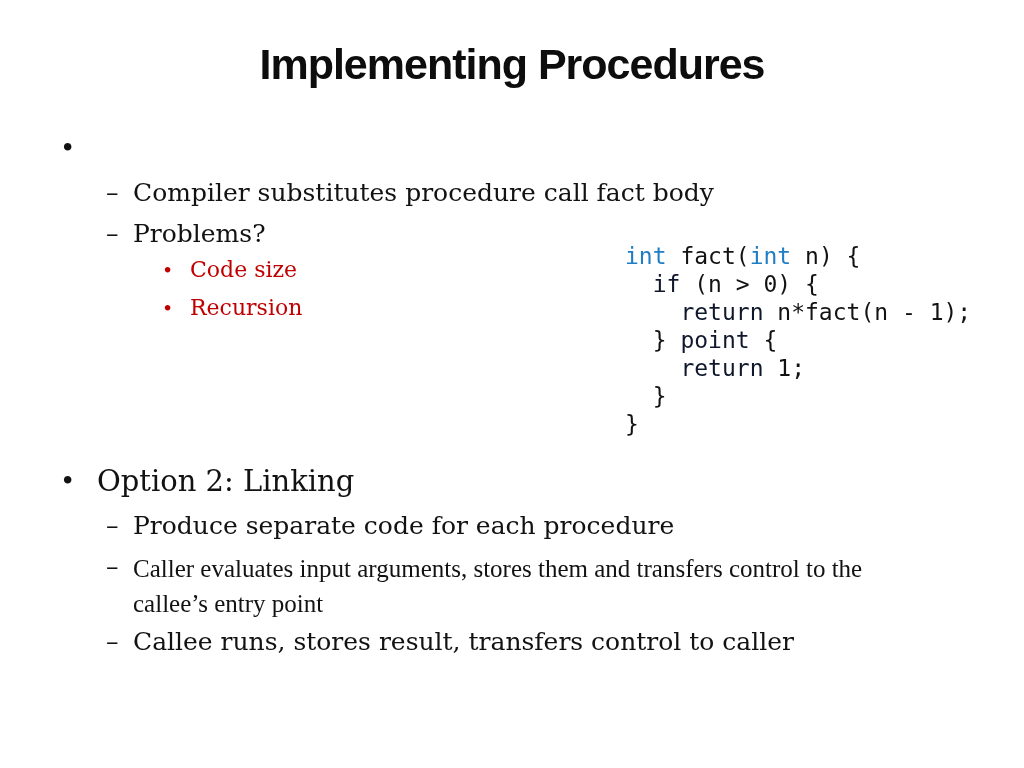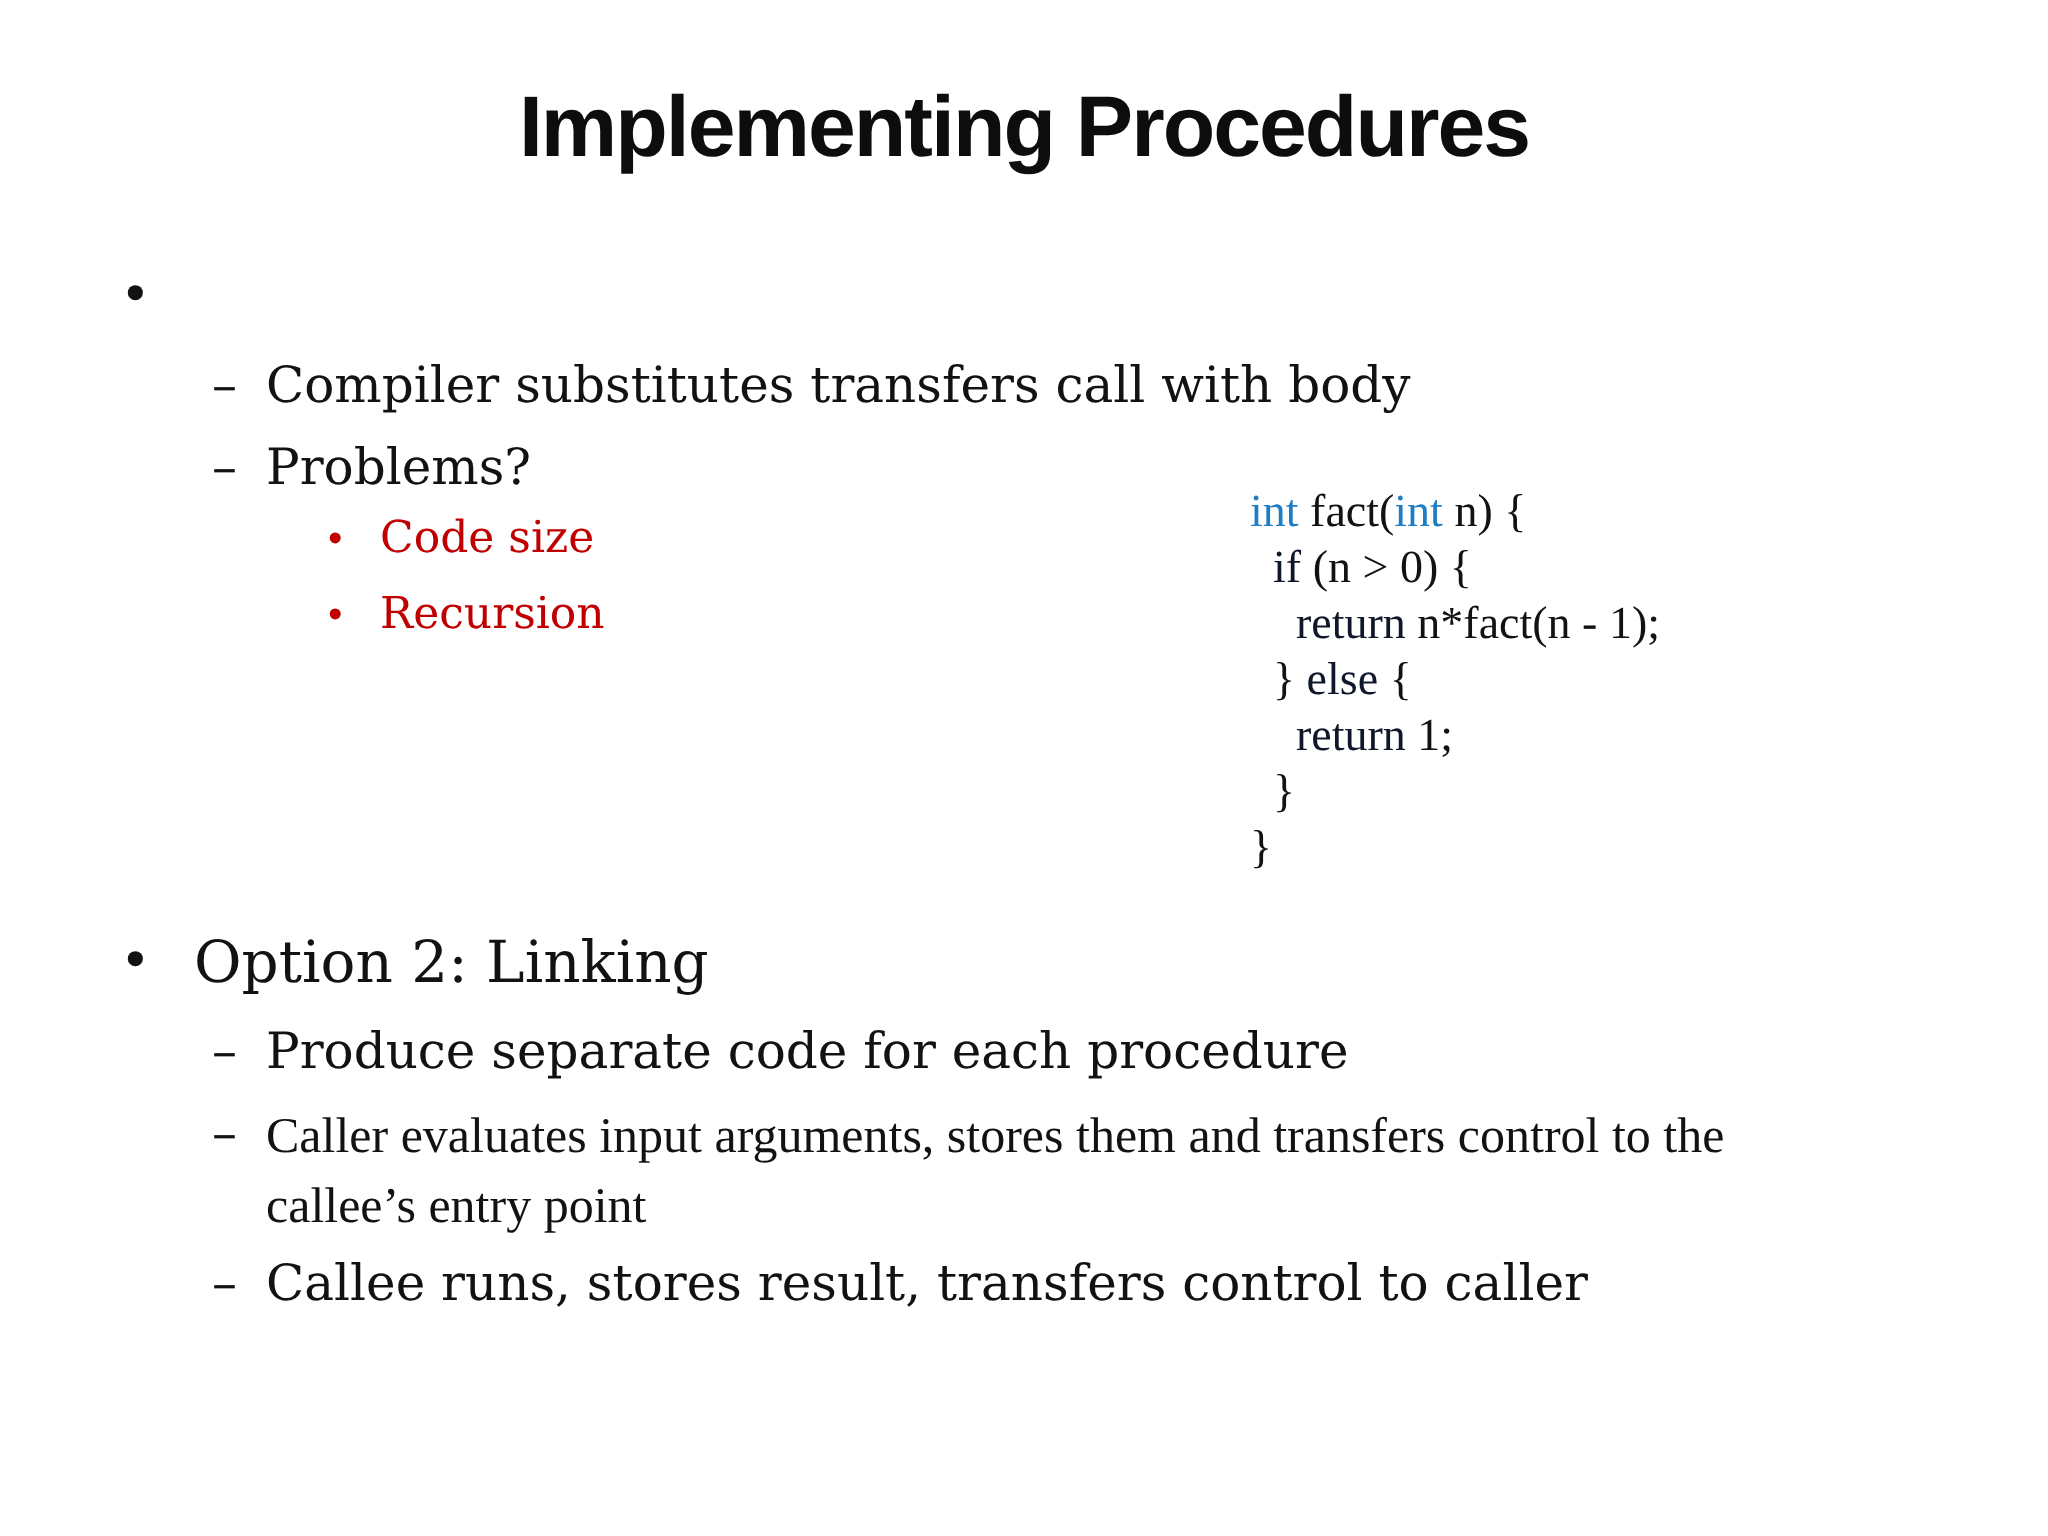--- a/index.html
+++ b/index.html
@@ -38,39 +38,39 @@
   .wrapblock { white-space: normal; }
   .wrapblock .t { display: inline-block; max-width: 730px; line-height: 35px; white-space: normal; font-family: Liberation Serif, serif; }
   .code {
     position: absolute;
     left: 625px; top: 242px;
     font-family: "DejaVu Sans Mono", monospace;
     font-size: 23px;
     line-height: 28px;
     color: #121212;
   }
-  .codeline { white-space: pre; font-family: Liberation Serif, serif; }
+  .codeline { white-space: pre; }
   .tok-type    { color: #1f7dc4; }
   .tok-keyword { color: #0f172a; }
   .tok-plain   { color: #121212; }
 </style>
 </head>
 <body>
 
 <div class="slide">
 
   <h1 class="title">Implementing Procedures</h1>
 
   <div class="row l1" style="top:130px">
     <span class="m">•</span>
   </div>
 
   <div class="row l2" style="top:177px">
     <span class="m">–</span>
-    <span class="t">Compiler substitutes transfers call with body</span>
+    <span class="t">Compiler substitutes procedure call fact body</span>
   </div>
 
   <div class="row l2" style="top:218px">
     <span class="m">–</span>
     <span class="t">Problems?</span>
   </div>
 
   <div class="row l3" style="top:256px">
     <span class="m">•</span>
     <span class="t">Code size</span>
@@ -78,21 +78,21 @@
 
   <div class="row l3" style="top:294px">
     <span class="m">•</span>
     <span class="t">Recursion</span>
   </div>
 
   <div class="code">
     <div class="codeline"><span class="tok-type">int</span><span class="tok-plain"> fact(</span><span class="tok-type">int</span><span class="tok-plain"> n) {</span></div>
     <div class="codeline"><span class="tok-plain">  </span><span class="tok-keyword">if</span><span class="tok-plain"> (n &gt; 0) {</span></div>
     <div class="codeline"><span class="tok-plain">    </span><span class="tok-keyword">return</span><span class="tok-plain"> n*fact(n - 1);</span></div>
-    <div class="codeline"><span class="tok-plain">  } </span><span class="tok-keyword">else</span><span class="tok-plain"> {</span></div>
+    <div class="codeline"><span class="tok-plain">  } </span><span class="tok-keyword">point</span><span class="tok-plain"> {</span></div>
     <div class="codeline"><span class="tok-plain">    </span><span class="tok-keyword">return</span><span class="tok-plain"> 1;</span></div>
     <div class="codeline"><span class="tok-plain">  }</span></div>
     <div class="codeline"><span class="tok-plain">}</span></div>
   </div>
 
   <div class="row l1" style="top:463px">
     <span class="m">•</span>
     <span class="t">Option 2: Linking</span>
   </div>
 

